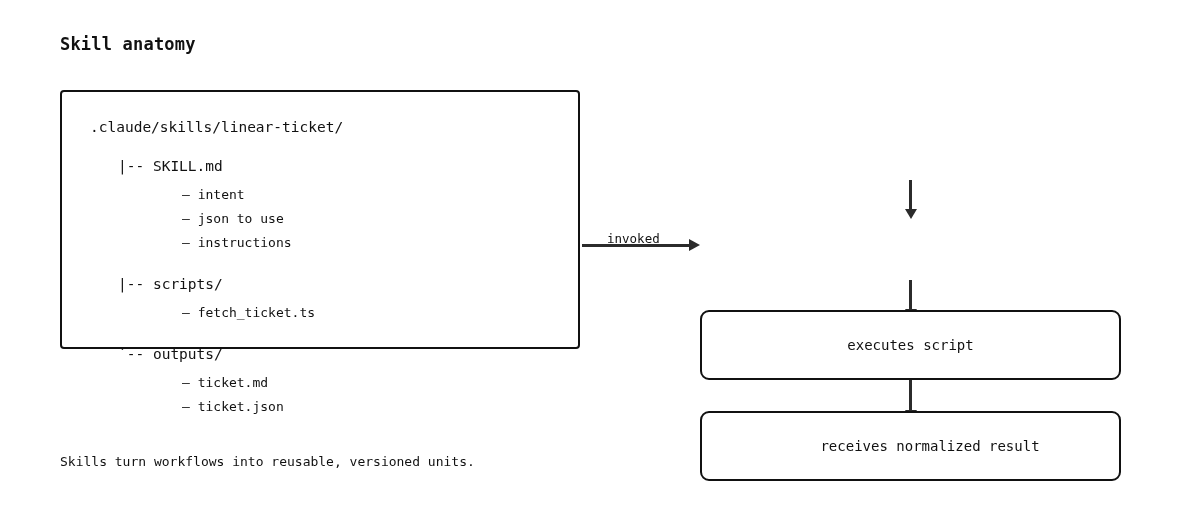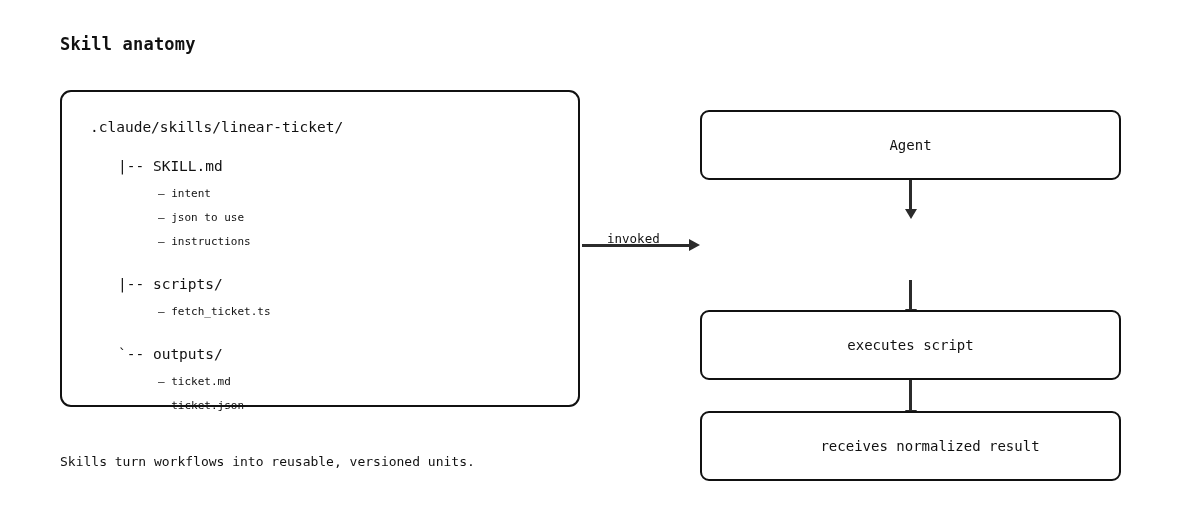--- a/index.html
+++ b/index.html
@@ -29,24 +29,24 @@
     color: #111111;
     white-space: pre;
   }
 
   
   .tree-panel {
     position: absolute;
     left: 60px;
     top: 90px;
     width: 520px;
-    height: 317px;
+    height: 259px;
     box-sizing: border-box;
     border: 2px solid #111111;
-    border-radius: 11px;
+    border-radius: 4px;
     background: #ffffff;
     text-decoration: underline;
   }
 
   .tree-body {
     position: absolute;
     left: 0;
     top: 0;
     width: 100%;
     height: 100%;
@@ -54,21 +54,21 @@
 
   .tree-line {
     position: absolute;
     white-space: pre;
     font-size: 14.5px;
     line-height: 1;
     color: #111111;
   }
   .tree-line.root   { left: 28px; font-size: 14.5px; }
   .tree-line.branch { left: 56px; font-size: 14.5px; }
-  .tree-line.leaf   { left: 96px; font-size: 11px; }
+  .tree-line.leaf   { left: 120px; font-size: 13px; }
 
   
   .caption {
     position: absolute;
     left: 60px;
     top: 454px;
     font-size: 13px;
     color: #111111;
     white-space: pre;
   }
@@ -193,23 +193,20 @@
 <div class="caption">Skills turn workflows into reusable, versioned units.</div>
 
 <div class="connector-label">invoked</div>
 <div class="h-connector">
   <div class="line"></div>
   <div class="head"></div>
 </div>
 
 <div class="flow">
 
-  <div class="flow-box b0">
-    <span class="flow-box-label">Agent</span>
-  </div>
 
   <div class="v-arrow a0"></div>
 
 
   <div class="v-arrow a1"></div>
 
   <div class="flow-box b2">
     <span class="flow-box-label">executes script</span>
   </div>
 

